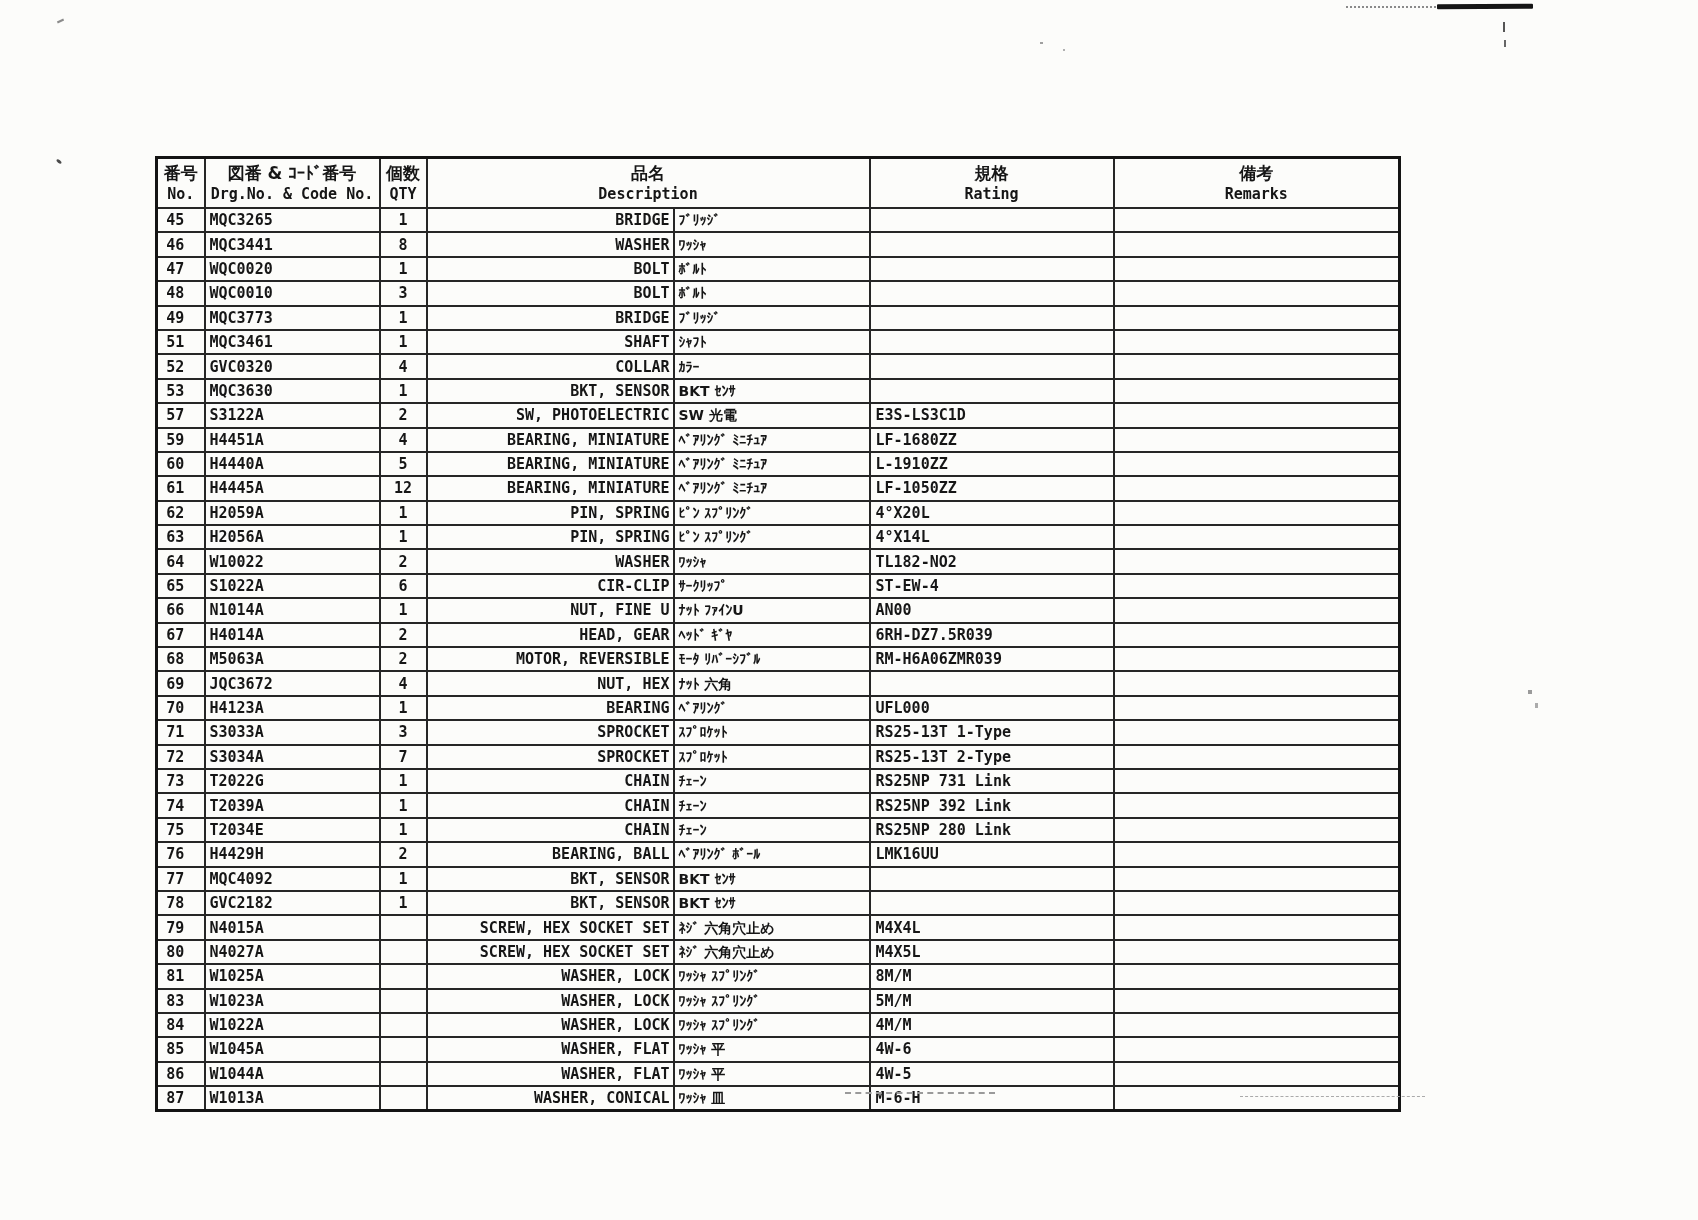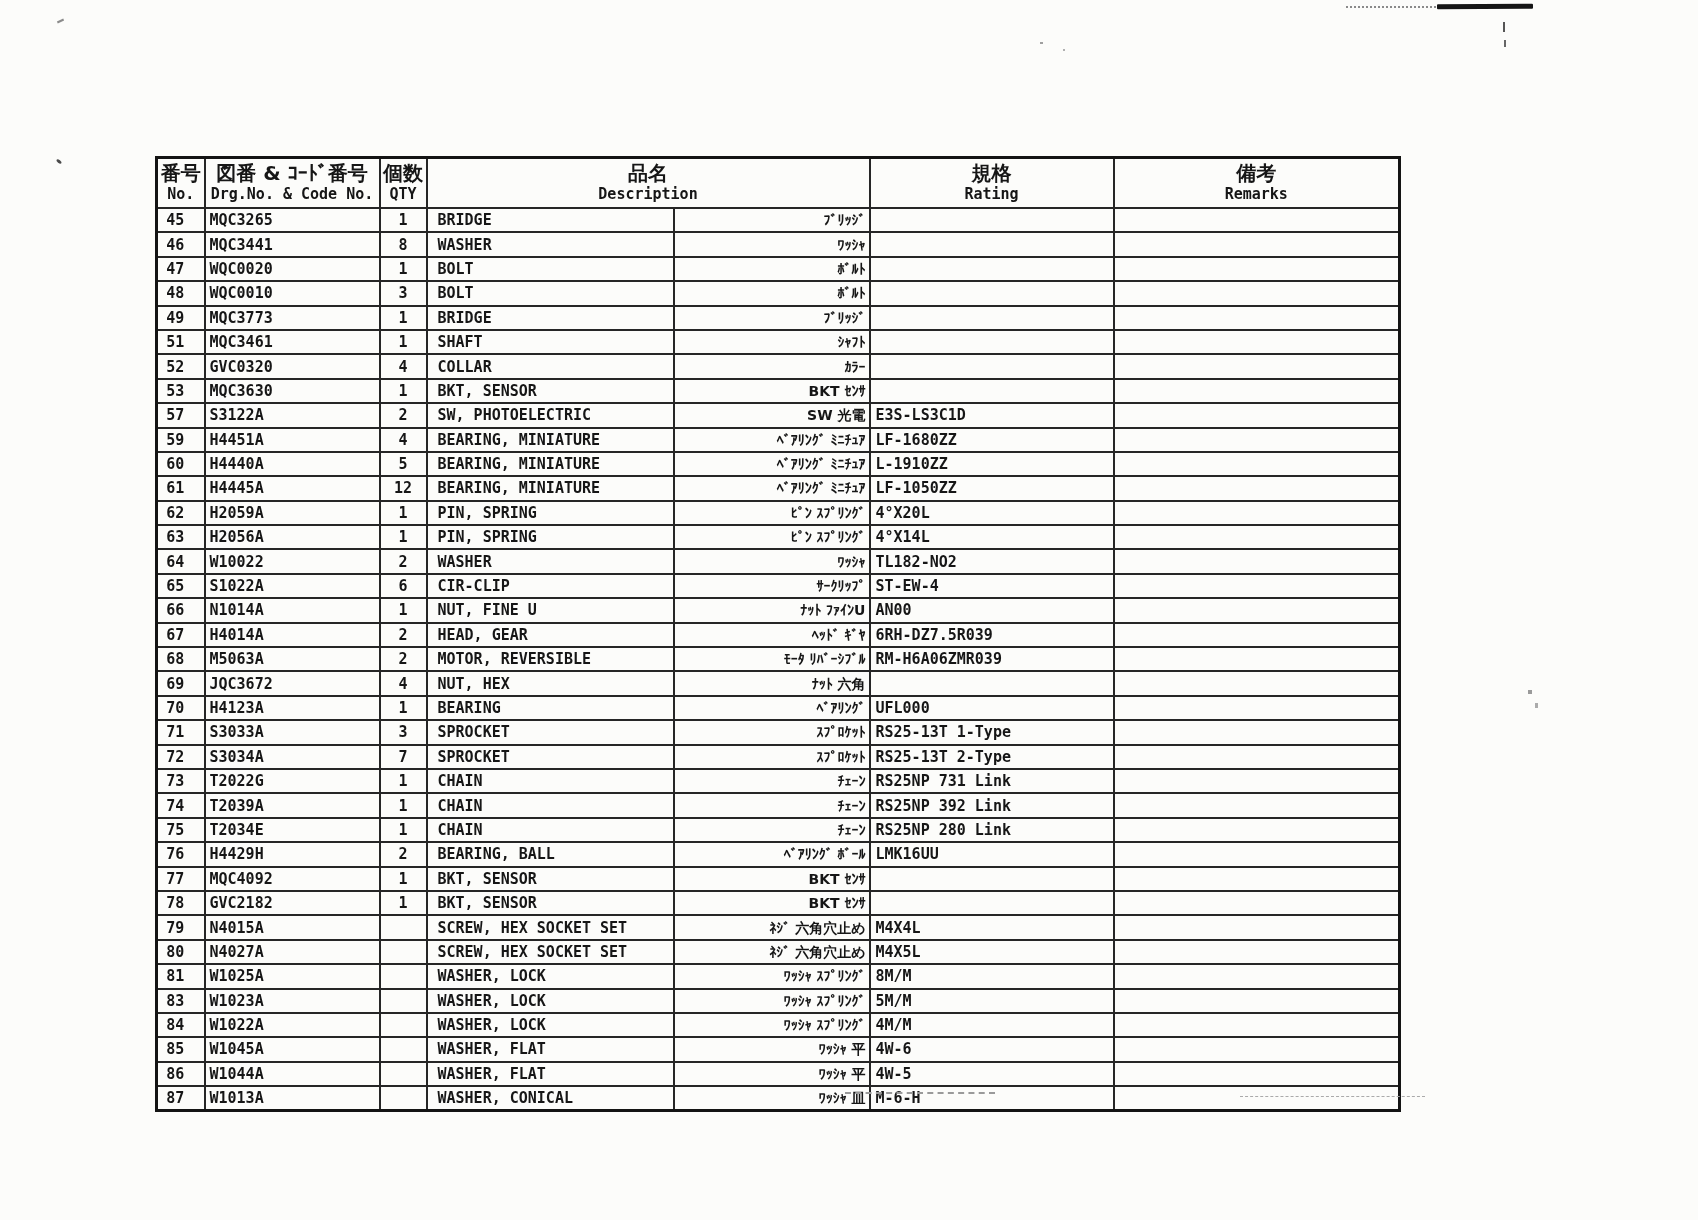--- a/index.html
+++ b/index.html
@@ -4,28 +4,28 @@
 <style>
   html,body{margin:0;padding:0;background:#fcfcfa;}
   .page{position:relative;width:1698px;height:1220px;background:#fcfcfa;overflow:hidden;
         font-family:"DejaVu Sans Mono","Liberation Mono",monospace;color:#161616;}
   table.parts{position:absolute;left:155px;top:156px;width:1243px;border-collapse:collapse;
         table-layout:fixed;border:3px solid #141414;}
   col.c-no{width:48px}col.c-code{width:175px}col.c-qty{width:47px}
   col.c-desc-en{width:247px}col.c-desc-jp{width:196px}col.c-rating{width:244px}col.c-remarks{width:286px}
   th,td{border:2px solid #262626;padding:0 3px;overflow:hidden;white-space:nowrap;}
   thead th{height:46px;text-align:center;vertical-align:middle;font-weight:700;padding:1px 2px;}
-  .h-jp{display:block;font-family:"DejaVu Sans",sans-serif;font-size:20px;line-height:21px;font-weight:700;}
+  .h-jp{display:block;font-family:"DejaVu Sans",sans-serif;font-size:17px;line-height:21px;font-weight:700;}
   .h-en{display:block;font-size:15px;line-height:20px;font-weight:700;text-align:center;}
   tbody td{height:22.4px;font-size:15px;font-weight:700;line-height:20px;vertical-align:middle;}
   td.c-no{text-align:center;padding-right:14px;}
   td.c-code{text-align:left;padding-left:4px;margin-left:16px;}
   td.c-qty{text-align:center;}
-  td.c-desc-en{text-align:left;padding-left:10px;}
-  td.c-desc-jp{text-align:right;padding-left:4px;font-family:"DejaVu Sans",sans-serif;font-size:14px;}
+  td.c-desc-en{text-align:right;padding-left:10px;}
+  td.c-desc-jp{text-align:left;padding-left:4px;font-family:"DejaVu Sans",sans-serif;font-size:14px;}
   td.c-rating{text-align:left;padding-left:5px;}
   td.c-remarks{}
   .artifact{position:absolute;pointer-events:none;}
   .a-streak{left:1437px;top:4px;width:96px;height:5px;background:#151515;transform:rotate(-.4deg);border-radius:1px;}
   .a-dotline{left:1346px;top:6px;width:90px;height:0;border-top:2px dotted #8a8a8a;}
   .a-vdash1{left:1503px;top:22px;width:2px;height:10px;background:#555;}
   .a-vdash2{left:1504px;top:40px;width:2px;height:7px;background:#666;}
   .a-speck-left{left:56px;top:160px;width:6px;height:3px;background:#4a4a4a;border-radius:50%;transform:rotate(38deg);}
   .a-tick-topleft{left:57px;top:20px;width:7px;height:2px;background:#8b8b8b;transform:rotate(-25deg);}
   .a-botdash1{left:845px;top:1092px;width:150px;height:0;border-top:2px dashed #9a9a9a;}

